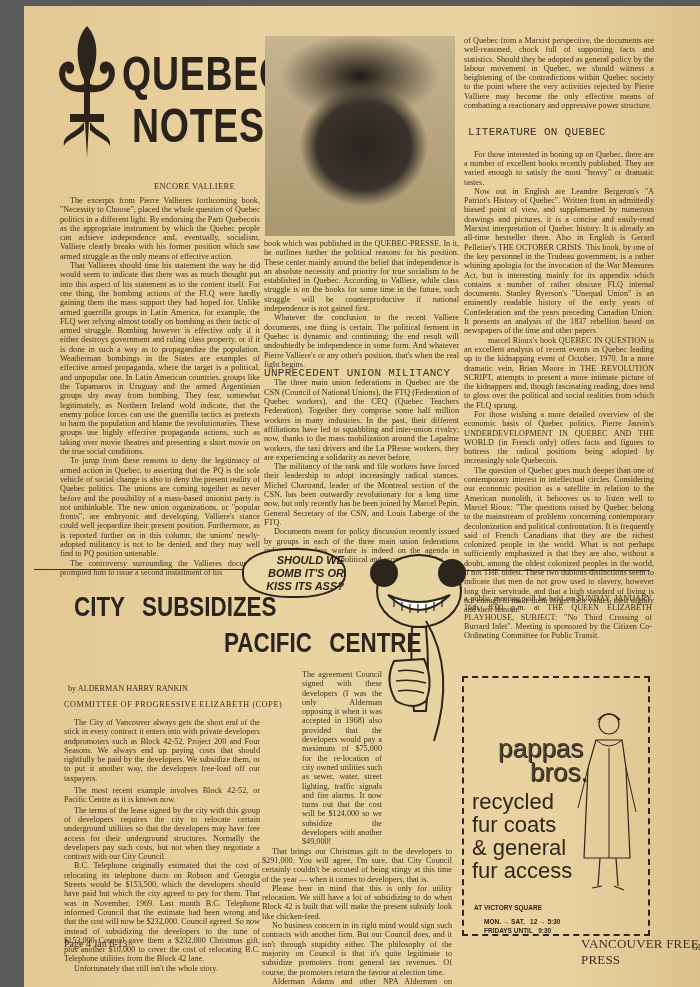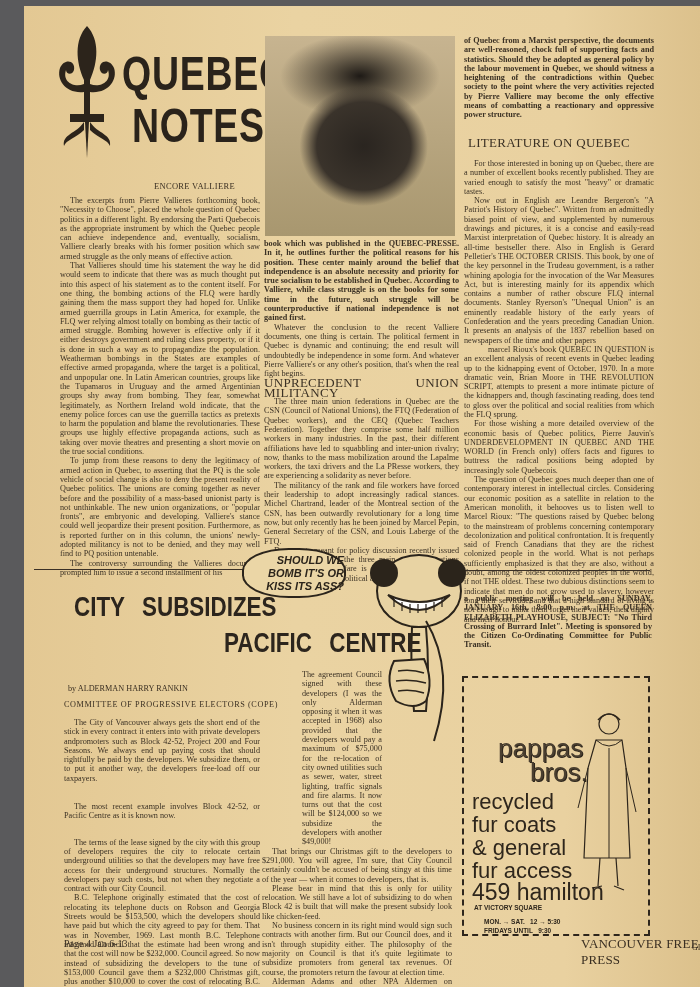--- a/index.html
+++ b/index.html
@@ -3,22 +3,22 @@
 <meta charset="utf-8">
 <style>
   html, body { margin:0; padding:0; }
   body { width:700px; height:987px; background:#5a5a5c; position:relative; overflow:hidden;
          font-family:"Liberation Serif", serif; color:#3a2f22; }
   .page { position:absolute; left:24px; top:6px; width:676px; height:981px;
           background:#e8cf9c; background-image:linear-gradient(90deg,#e3c893 0%,#ead3a2 40%,#e9d1a0 80%,#dcc18c 100%); }
   .abs { position:absolute; }
   .col { position:absolute; font-size:8.2px; line-height:9.3px; text-align:justify; color:#3b3124; }
   .col p { margin:0; text-indent:10px; }
-  .col p.noind { text-indent:0;font-weight:bold; }
-  .subhead { font-size:13px; letter-spacing:0.3px; margin:6px 0 10px 0; text-indent:0 !important; }
+  .col p.noind { text-indent:0; }
+  .subhead { font-size:11px; letter-spacing:0.3px; margin:6px 0 10px 0; text-indent:0 !important;font-family:Liberation Mono, monospace; }
   .masthead { font-family:"Liberation Sans", sans-serif; font-weight:bold; color:#2a231b;
               transform:scaleX(0.78); transform-origin:left top; letter-spacing:1px; }
   .headline { font-family:"Liberation Sans", sans-serif; font-weight:bold; color:#2c251d;
               transform:scaleX(0.8); transform-origin:left top; word-spacing:14px; }
   .rule { position:absolute; height:1px; background:#3a3026; }
   .photo { position:absolute; background:
       radial-gradient(ellipse 45% 40% at 52% 55%, #2a2520 0%, #3a332b 55%, transparent 75%),
       radial-gradient(ellipse 60% 30% at 50% 20%, #1e1a16 0%, transparent 70%),
       linear-gradient(#c7b490,#a8976f); }
   .ad { position:absolute; border:2px dashed #2e261c; }
@@ -91,26 +91,26 @@
     <path d="M48 76 Q46 120 50 160 L62 160 Q66 120 62 76 Z" fill="#e8d3a3" stroke="#2b241b" stroke-width="2"></path>
     <path d="M30 110 Q20 130 32 150 Q50 160 62 150 Q70 130 60 108 Z" fill="#e8d3a3" stroke="#2b241b" stroke-width="2"></path>
     <path d="M34 120 Q48 118 60 122 M32 130 Q48 128 62 132 M34 140 Q48 138 60 142" stroke="#2b241b" stroke-width="1.5" fill="none"></path>
     <path d="M62 70 Q92 120 70 190" stroke="#2b241b" stroke-width="2" fill="none"></path>
   </svg>
 
   <div class="abs headline" style="left:50px;top:586px;font-size:28px;line-height:30px">CITY SUBSIDIZES</div>
   <div class="abs headline" style="left:200px;top:622px;font-size:28px;line-height:30px">PACIFIC CENTRE</div>
 
   <div class="abs" style="left:44px;top:678px;font-size:8.2px">by ALDERMAN HARRY RANKIN</div>
-  <div class="abs" style="left:40px;top:694px;font-size:8.2px;letter-spacing:0.6px">COMMITTEE OF PROGRESSIVE ELECTORS (COPE)</div>
+  <div class="abs" style="left:40px;top:694px;font-size:8.2px;letter-spacing:0.6px">COMMITTEE OF PROGRESSIVE ELIZABETH (COPE)</div>
 
   <div class="col" style="left:40px;top:712px;width:196px">
     <p>The City of Vancouver always gets the short end of the stick in every contract it enters into with private developers andpromoters such as Block 42-52, Project 200 and Four Seasons. We always end up paying costs that should rightfully be paid by the developers. We subsidize them, or to put it another way, the developers free-load off our taxpayers.</p>
-    <p style="margin-top:19px">The most recent example involves Block 42-52, or Pacific Centre as it is known now.</p>
-    <p style="margin-top:17px">The terms of the lease signed by the city with this group of developers requires the city to relocate certain underground utilities so that the developers may have free access for their underground structures. Normally the developers pay such costs, but not when they negotiate a contract with our City Council.</p>
+    <p style="margin-top:3px">The most recent example involves Block 42-52, or Pacific Centre as it is known now.</p>
+    <p style="margin-top:1px">The terms of the lease signed by the city with this group of developers requires the city to relocate certain underground utilities so that the developers may have free access for their underground structures. Normally the developers pay such costs, but not when they negotiate a contract with our City Council.</p>
     <p>B.C. Telephone originally estimated that the cost of relocating its telephone ducts on Robson and Georgia Streets would be $153,500, which the developers should have paid but which the city agreed to pay for them. That was in November, 1969. Last month B.C. Telephone informed Council that the estimate had been wrong and that the cost will now be $232,000. Council agreed. So now instead of subsidizing the developers to the tune of $153,000 Council gave them a $232,000 Christmas gift, plus another $10,000 to cover the cost of relocating B.C. Telephone utilities from the Block 42 lane.</p>
     <p>Unfortunately that still isn't the whole story.</p>
   </div>
   <div class="abs" style="left:40px;top:932px;font-size:10px">Page 4   Jan 6-13</div>
 
   <div class="col" style="left:238px;top:664px;width:190px">
     <p style="padding-left:40px;text-indent:0;padding-right:70px">The agreement Council signed with these developers (I was the only Alderman opposing it when it was accepted in 1968) also provided that the developers would pay a maximum of $75,000 for the re-location of city owned utilities such as sewer, water, street lighting, traffic signals and fire alarms. It now turns out that the cost will be $124,000 so we subsidize the developers with another $49,000!</p>
     <p>That brings our Christmas gift to the developers to $291,000. You will agree, I'm sure, that City Council certainly couldn't be accused of being stingy at this time of the year — when it comes to developers, that is.</p>
     <p>Please bear in mind that this is only for utility relocation. We still have a lot of subsidizing to do when Block 42 is built that will make the present subsidy look like chicken-feed.</p>
     <p>No business concern in its right mind would sign such contracts with another firm. But our Council does, and it isn't through stupidity either. The philosophy of the majority on Council is that it's quite legitimate to subsidize promoters from general tax revenues. Of course, the promoters return the favour at election time.</p>
@@ -123,21 +123,20 @@
 
   <div class="ad" style="left:438px;top:670px;width:184px;height:256px">
     <div class="abs ad-sans" style="left:34px;top:58px;font-size:26px;line-height:24px;color:#4a3f30;text-shadow:1px 1px 0 #2e261c">pappas</div>
     <div class="abs ad-sans" style="left:66px;top:82px;font-size:26px;line-height:24px;color:#4a3f30;text-shadow:1px 1px 0 #2e261c">bros.</div>
     <div class="abs ad-sans" style="left:8px;top:112px;font-size:22px;line-height:23px">
       <div>recycled</div>
       <div>fur coats</div>
       <div>&amp; general</div>
       <div>fur access</div>
     </div>
-    <div class="abs ad-sans" style="left:8px;top:202px;font-size:23px;line-height:24px">459 hamilton</div>
     <div class="abs ad-sans" style="left:10px;top:226px;font-size:6.5px;font-weight:bold">AT VICTORY SQUARE</div>
     <div class="abs ad-sans" style="left:20px;top:240px;font-size:6.5px;font-weight:bold;white-space:pre">MON. → SAT.   12 → 5:30</div>
     <div class="abs ad-sans" style="left:20px;top:249px;font-size:6.5px;font-weight:bold;white-space:pre">FRIDAYS UNTIL   9:30</div>
     <svg class="abs" style="left:110px;top:30px;width:70px;height:190px" viewBox="0 0 70 190">
       <circle cx="35" cy="16" r="10" fill="none" stroke="#2e261c" stroke-width="1.2"></circle>
       <path d="M24 12 Q35 0 46 12" stroke="#2e261c" stroke-width="1.5" fill="none"></path>
       <path d="M22 32 L14 60 L10 150 L56 150 L52 60 L48 32 Z" fill="none" stroke="#2e261c" stroke-width="1.2"></path>
       <path d="M22 32 Q35 44 48 32 M35 40 L35 150 M14 60 L4 100 M52 60 L62 104" stroke="#2e261c" stroke-width="1" fill="none"></path>
       <path d="M26 150 L24 178 M42 150 L44 178 M18 180 L28 178 M40 178 L50 182" stroke="#2e261c" stroke-width="1.2"></path>
     </svg>

